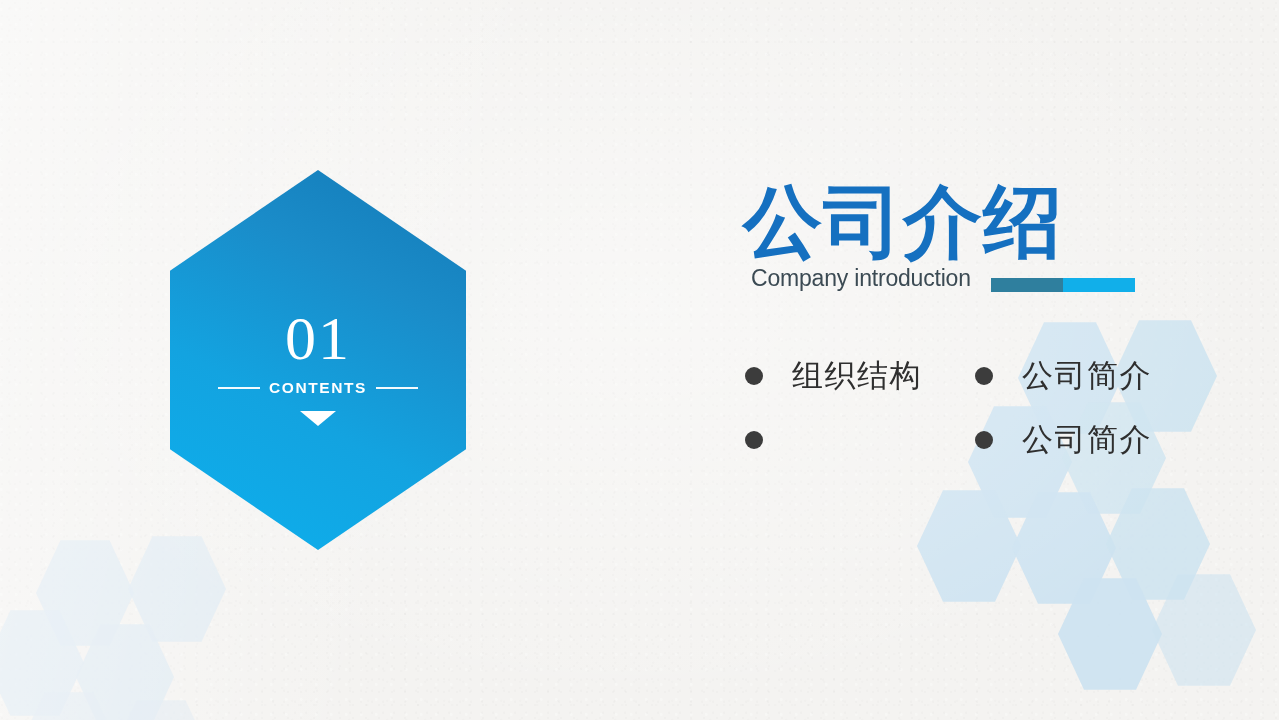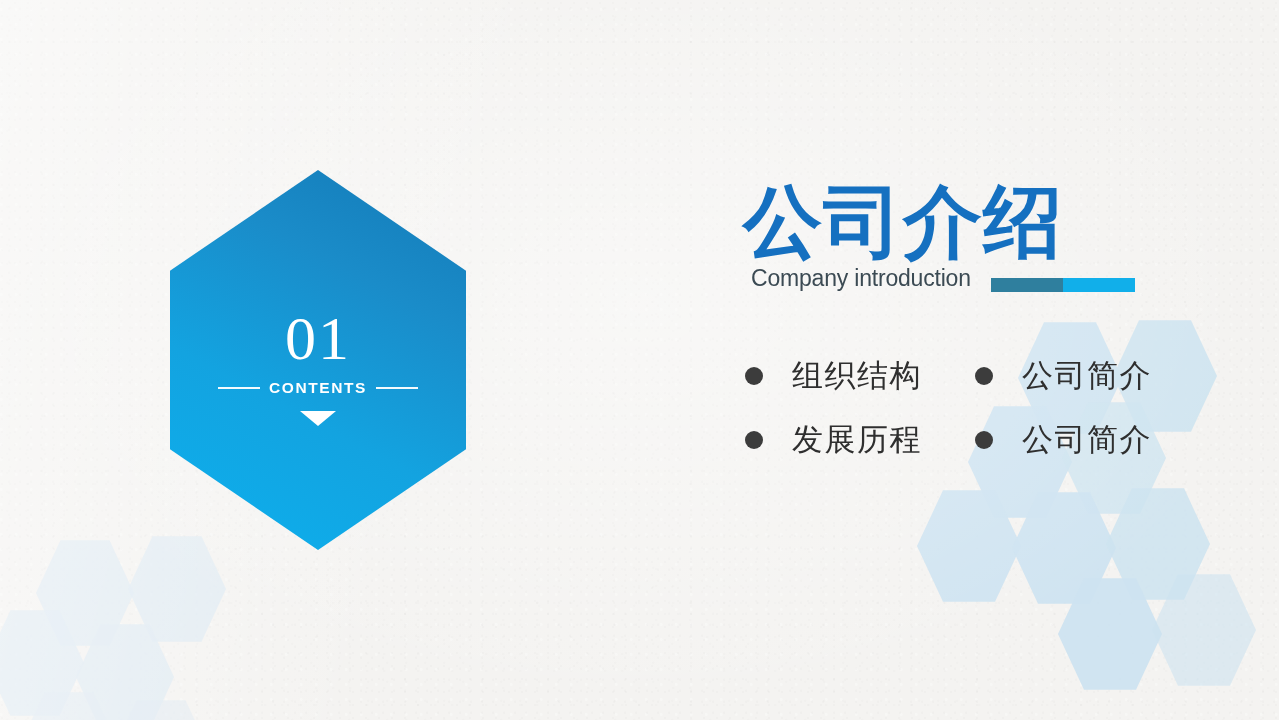--- a/index.html
+++ b/index.html
@@ -240,21 +240,20 @@
       <div class="bullet-item">
         <span class="bullet-dot" style="background: rgb(60, 60, 60);"></span>
         <span class="bullet-label">组织结构</span>
       </div>
       <div class="bullet-item">
         <span class="bullet-dot" style="background: rgb(60, 60, 60);"></span>
         <span class="bullet-label">公司简介</span>
       </div>
       <div class="bullet-item">
         <span class="bullet-dot" style="background: rgb(60, 60, 60);"></span>
-        <span class="bullet-label">发展历程</span>
       </div>
       <div class="bullet-item">
         <span class="bullet-dot" style="background: rgb(60, 60, 60);"></span>
         <span class="bullet-label">公司简介</span>
       </div>
     </div>
 
   </div>
 </div>
 

